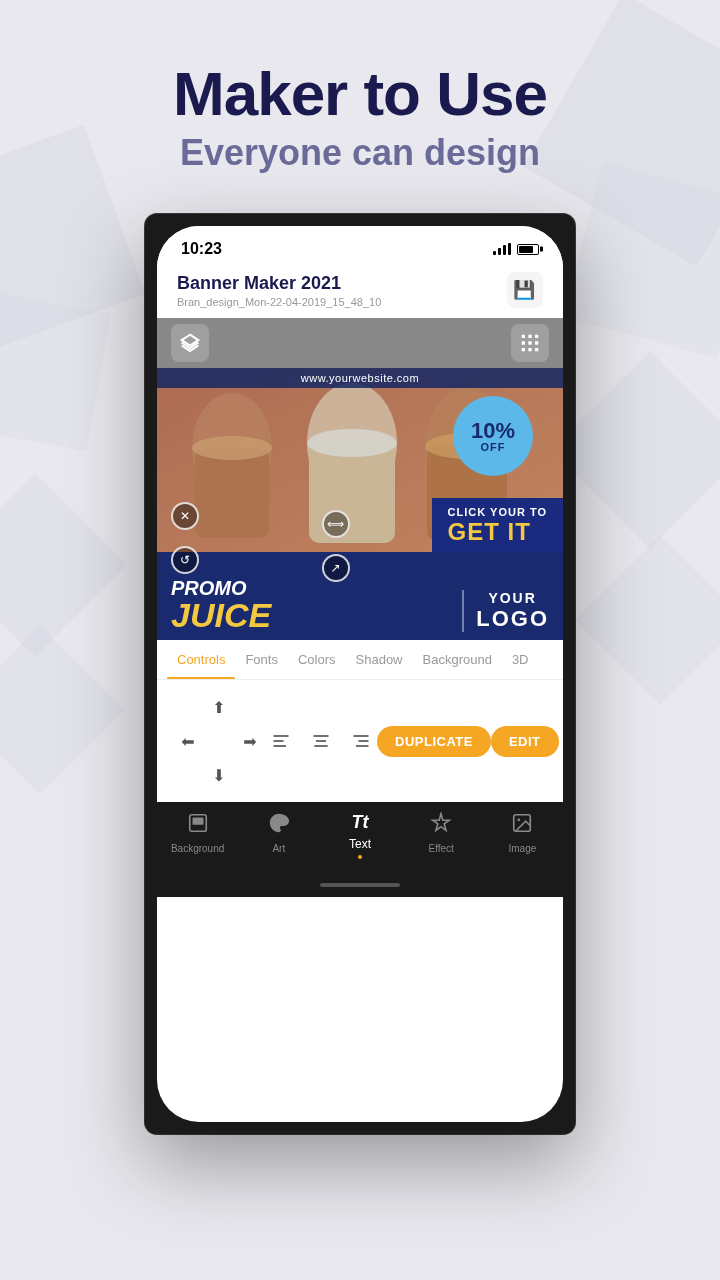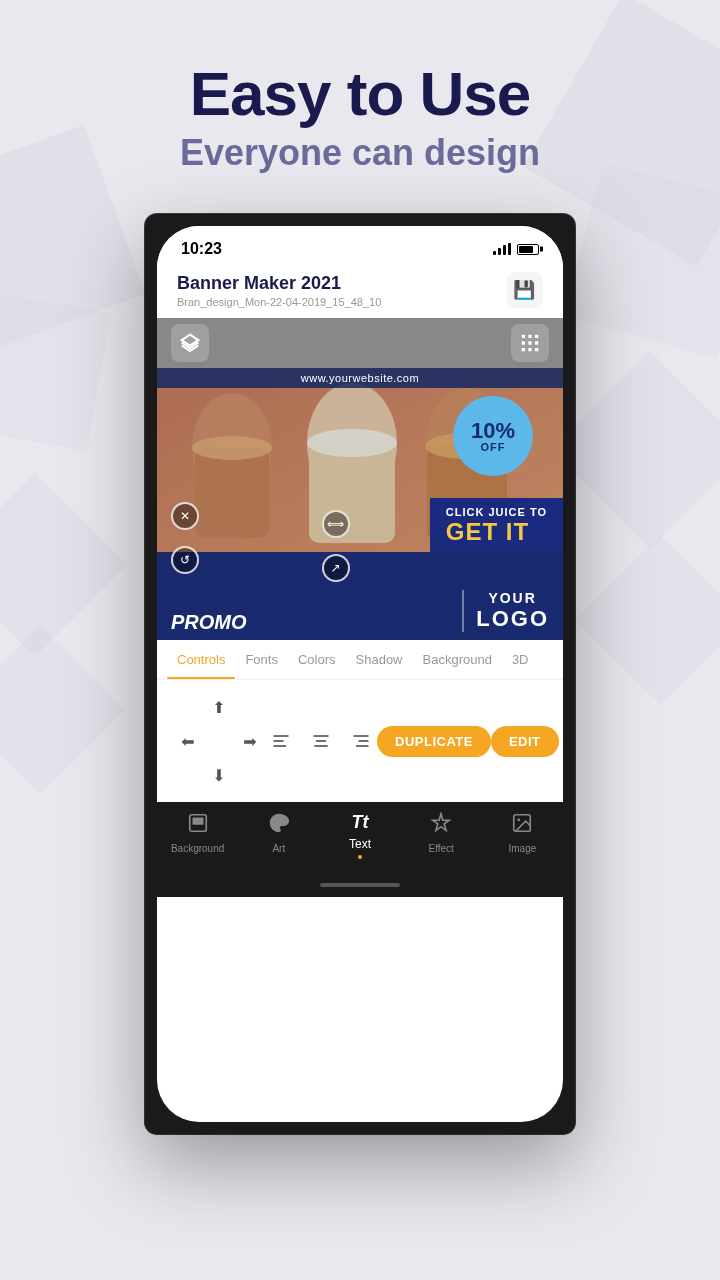--- a/index.html
+++ b/index.html
@@ -427,21 +427,21 @@
   <rect x="580" y="180" width="160" height="160" fill="rgba(210,210,225,0.2)" transform="rotate(15 660 260)"></rect>
   <rect x="-60" y="150" width="180" height="180" fill="rgba(200,200,220,0.25)" transform="rotate(-20 30 240)"></rect>
   <rect x="-40" y="300" width="140" height="140" fill="rgba(210,210,225,0.2)" transform="rotate(10 30 370)"></rect>
   <rect x="580" y="380" width="140" height="140" fill="rgba(200,200,220,0.2)" transform="rotate(45 650 450)"></rect>
   <rect x="-30" y="500" width="130" height="130" fill="rgba(200,200,220,0.2)" transform="rotate(45 35 565)"></rect>
   <rect x="600" y="560" width="120" height="120" fill="rgba(200,200,220,0.18)" transform="rotate(45 660 620)"></rect>
   <rect x="-20" y="650" width="120" height="120" fill="rgba(200,200,220,0.18)" transform="rotate(45 40 710)"></rect>
 </svg>
 
 <div class="hero-section">
-  <h1 class="hero-title">Easy to Use</h1>
+  <h1 class="hero-title">Maker to Use</h1>
   <p class="hero-subtitle">Everyone can design</p>
 </div>
 
 <div class="phone-wrapper">
   <div class="phone">
     <div class="phone-inner">
 
       <div class="status-bar">
         <span class="status-time">10:23</span>
         <div class="status-icons">
@@ -519,28 +519,29 @@
           <div class="website-bar">
             <span>www.yourwebsite.com</span>
           </div>
 
           <div class="discount-badge">
             <span style="font-size:22px;font-weight:900;color:#1a2a6e;">10%</span>
             <span class="off">OFF</span>
           </div>
 
           <div class="click-here-btn">
-            <div style="font-size:11px;font-weight:700;letter-spacing:1px;">CLICK JUICE TO</div>
+            <div style="font-size:11px;font-weight:700;letter-spacing:1px;">CLICK YOUR TO</div>
             <div class="get-it-text">GET IT</div>
           </div>
         </div>
 
         <div style="position:absolute;bottom:0;left:0;right:0;height:88px;background:#1a2a6e;">
           <div class="promo-text-block">
             <div class="promo-line1">PROMO</div>
+            <div class="promo-line2">JUICE</div>
           </div>
           <div class="logo-block">
             <div class="your-text">YOUR</div>
             <div class="logo-text">LOGO</div>
           </div>
         </div>
 
         <div class="selection-handle" style="left:14px;bottom:110px;">✕</div>
         <div class="selection-handle" style="left:44%;bottom:102px;transform:translateX(-50%);">⟺</div>
         <div class="selection-handle" style="left:14px;bottom:66px;">↺</div>

